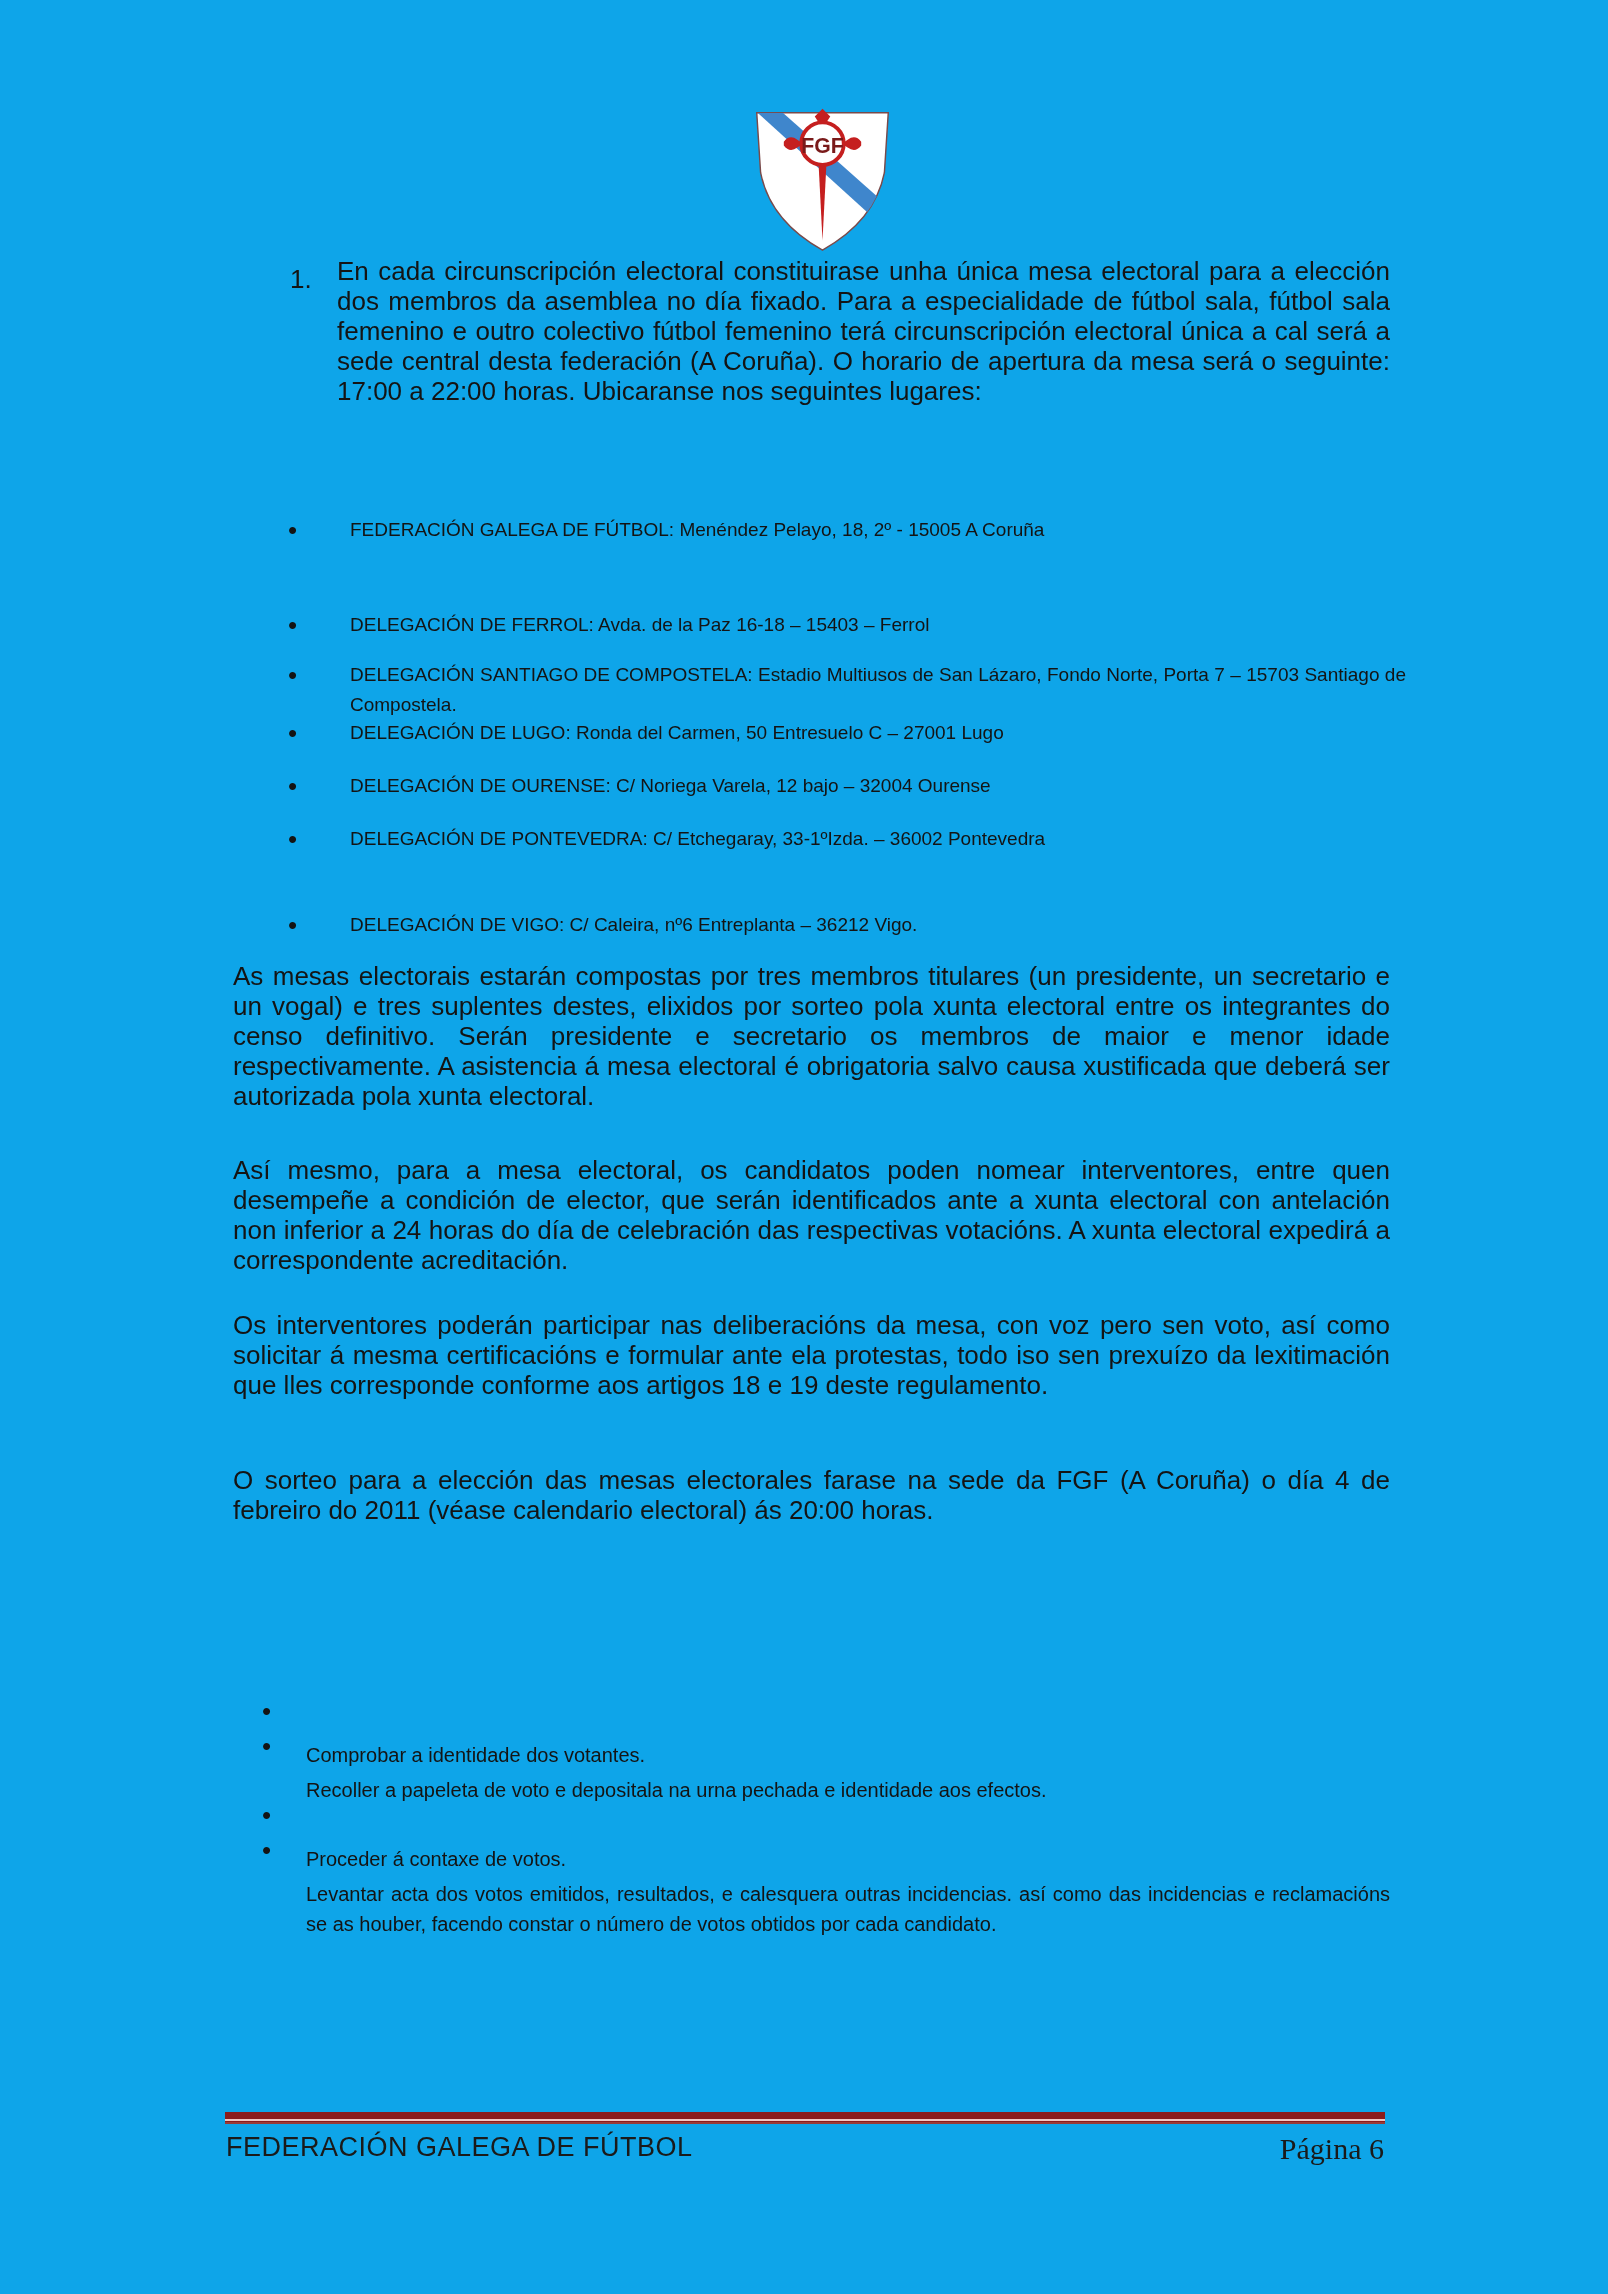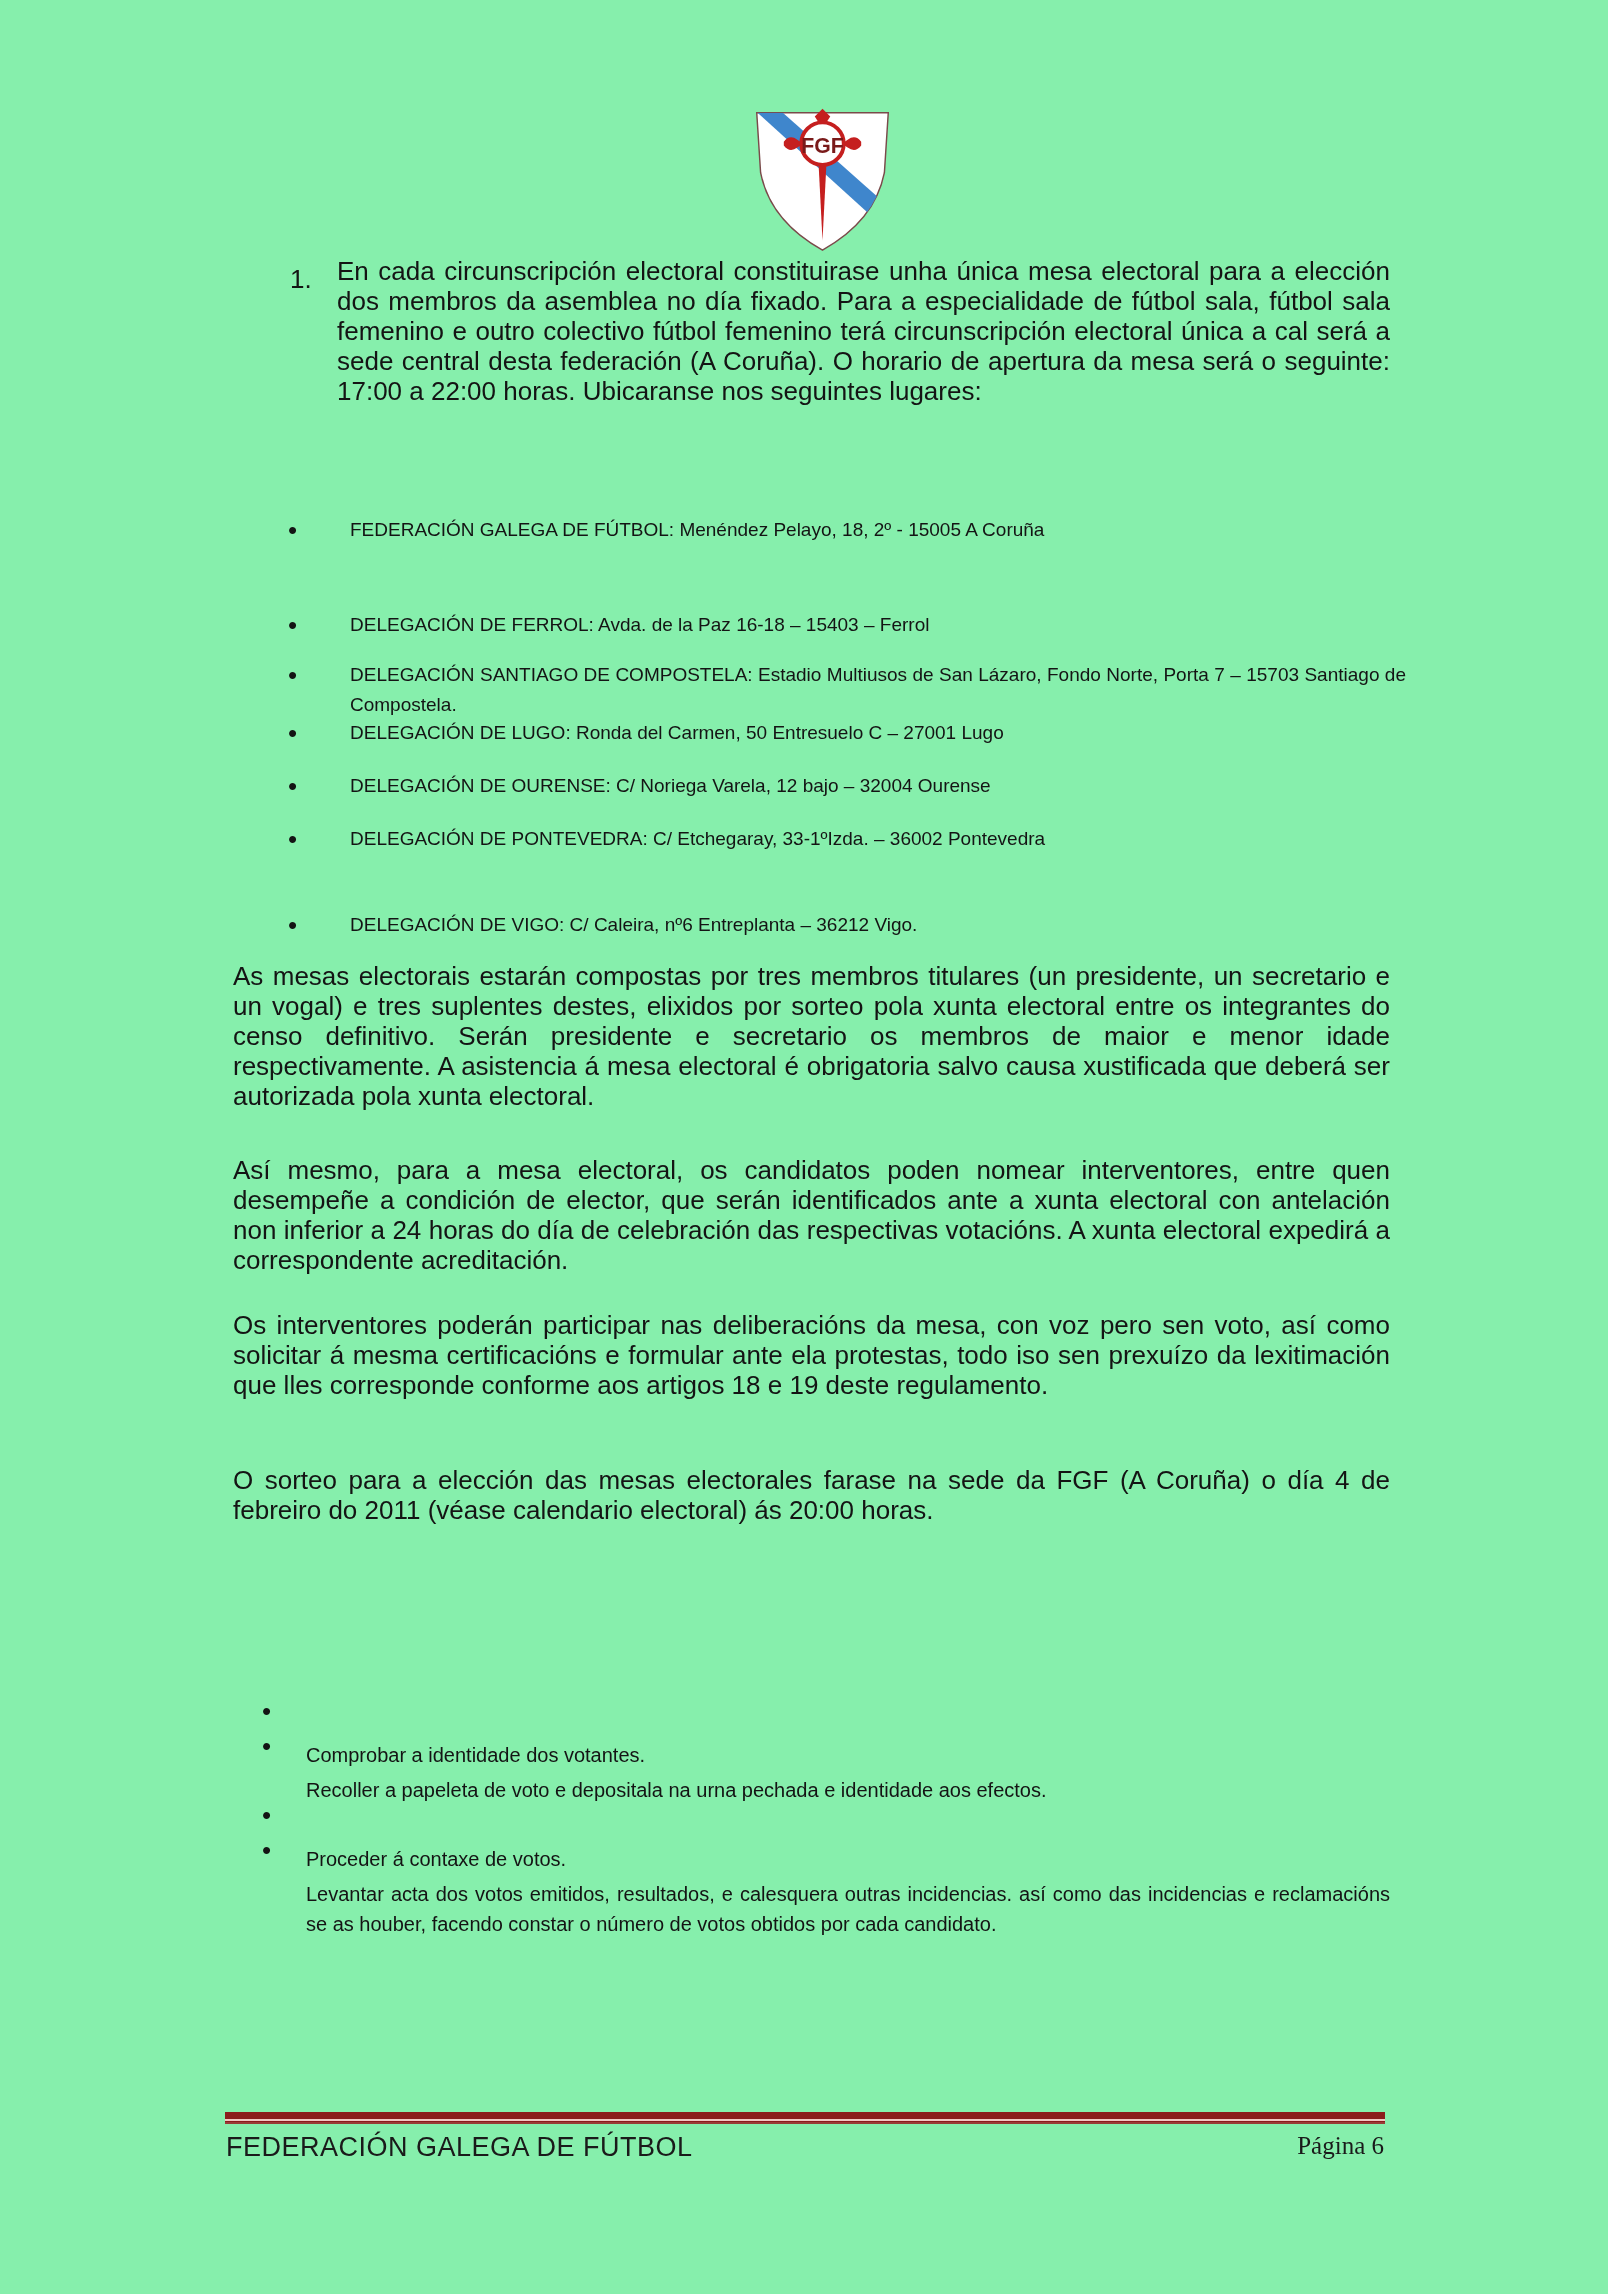--- a/index.html
+++ b/index.html
@@ -1,34 +1,34 @@
 <!DOCTYPE html>
 <html><head>
   <meta charset="utf-8">
   <style>
     html, body { margin: 0; padding: 0; background: #ffffff; }
     body { width: 1609px; height: 2295px; position: relative; overflow: hidden; font-family: "Liberation Sans", sans-serif; color: #141414; }
-    .page { position: absolute; left: 0; top: 0; width: 1609px; height: 2295px; background: #86efac; }
+    .page { position: absolute; left: 0; top: 0; width: 1609px; height: 2295px; background: #0ea5e9; }
     .logo { position: absolute; left: 749px; top: 105px; width: 147px; height: 147px; }
     .txt { position: absolute; font-size: 26px; line-height: 30px; text-align: justify; text-align-last: left; }
     .item1-num { position: absolute; left: 290px; top: 264px; font-size: 26px; line-height: 30px; }
     .item1 { left: 337px; top: 256px; width: 1053px; }
     .bullets { position: absolute; left: 288px; top: 0; width: 1106px; }
     .bl { position: absolute; left: 0; width: 1106px; }
     .bl .dot { position: absolute; left: 0; top: 0; font-size: 26px; line-height: 30px; }
     .bl .t { position: absolute; left: 62px; width: 1056px; font-size: 19px; line-height: 30px; text-align: justify; text-align-last: left; }
     .para { left: 233px; width: 1157px; }
     .sub { position: absolute; left: 262px; width: 1130px; }
     .sub .dot { position: absolute; left: 0; top: 0; font-size: 26px; line-height: 30px; }
     .sub .t { position: absolute; left: 44px; width: 1084px; font-size: 20px; line-height: 30px; text-align: justify; text-align-last: left; margin-top: 44px; }
     .footer-rule { position: absolute; left: 225px; top: 2112px; width: 1160px; height: 10.7px; background: #8b1c1c; }
     .footer-rule::after { content: ""; position: absolute; left: 0; top: 6.8px; width: 100%; height: 1.9px; background: #f2c6c2; }
     .footer-rule2 { position: absolute; left: 225px; top: 2122px; width: 1160px; height: 1.9px; background: #9a3a36; }
     .footer-left { position: absolute; left: 226px; top: 2132px; font-family: Liberation Sans, sans-serif; font-size: 27px; letter-spacing: 0.5px; color: #1a1a1a; }
-    .footer-right { position: absolute; right: 225px; top: 2132px; font-family: "Liberation Serif", serif; font-size: 25px; color: #1a1a1a; }
+    .footer-right { position: absolute; right: 225px; top: 2132px; font-family: "Liberation Serif", serif; font-size: 30px; color: #1a1a1a; }
   </style>
 </head>
 <body>
 
 <div class="page">
 
   <svg class="logo" viewBox="0 0 152 152">
     <defs>
       <clipPath id="shieldClip">
         <path d="M8 8 L144 8 L140 70 Q130 120 76 150 Q22 120 12 70 Z"></path>

